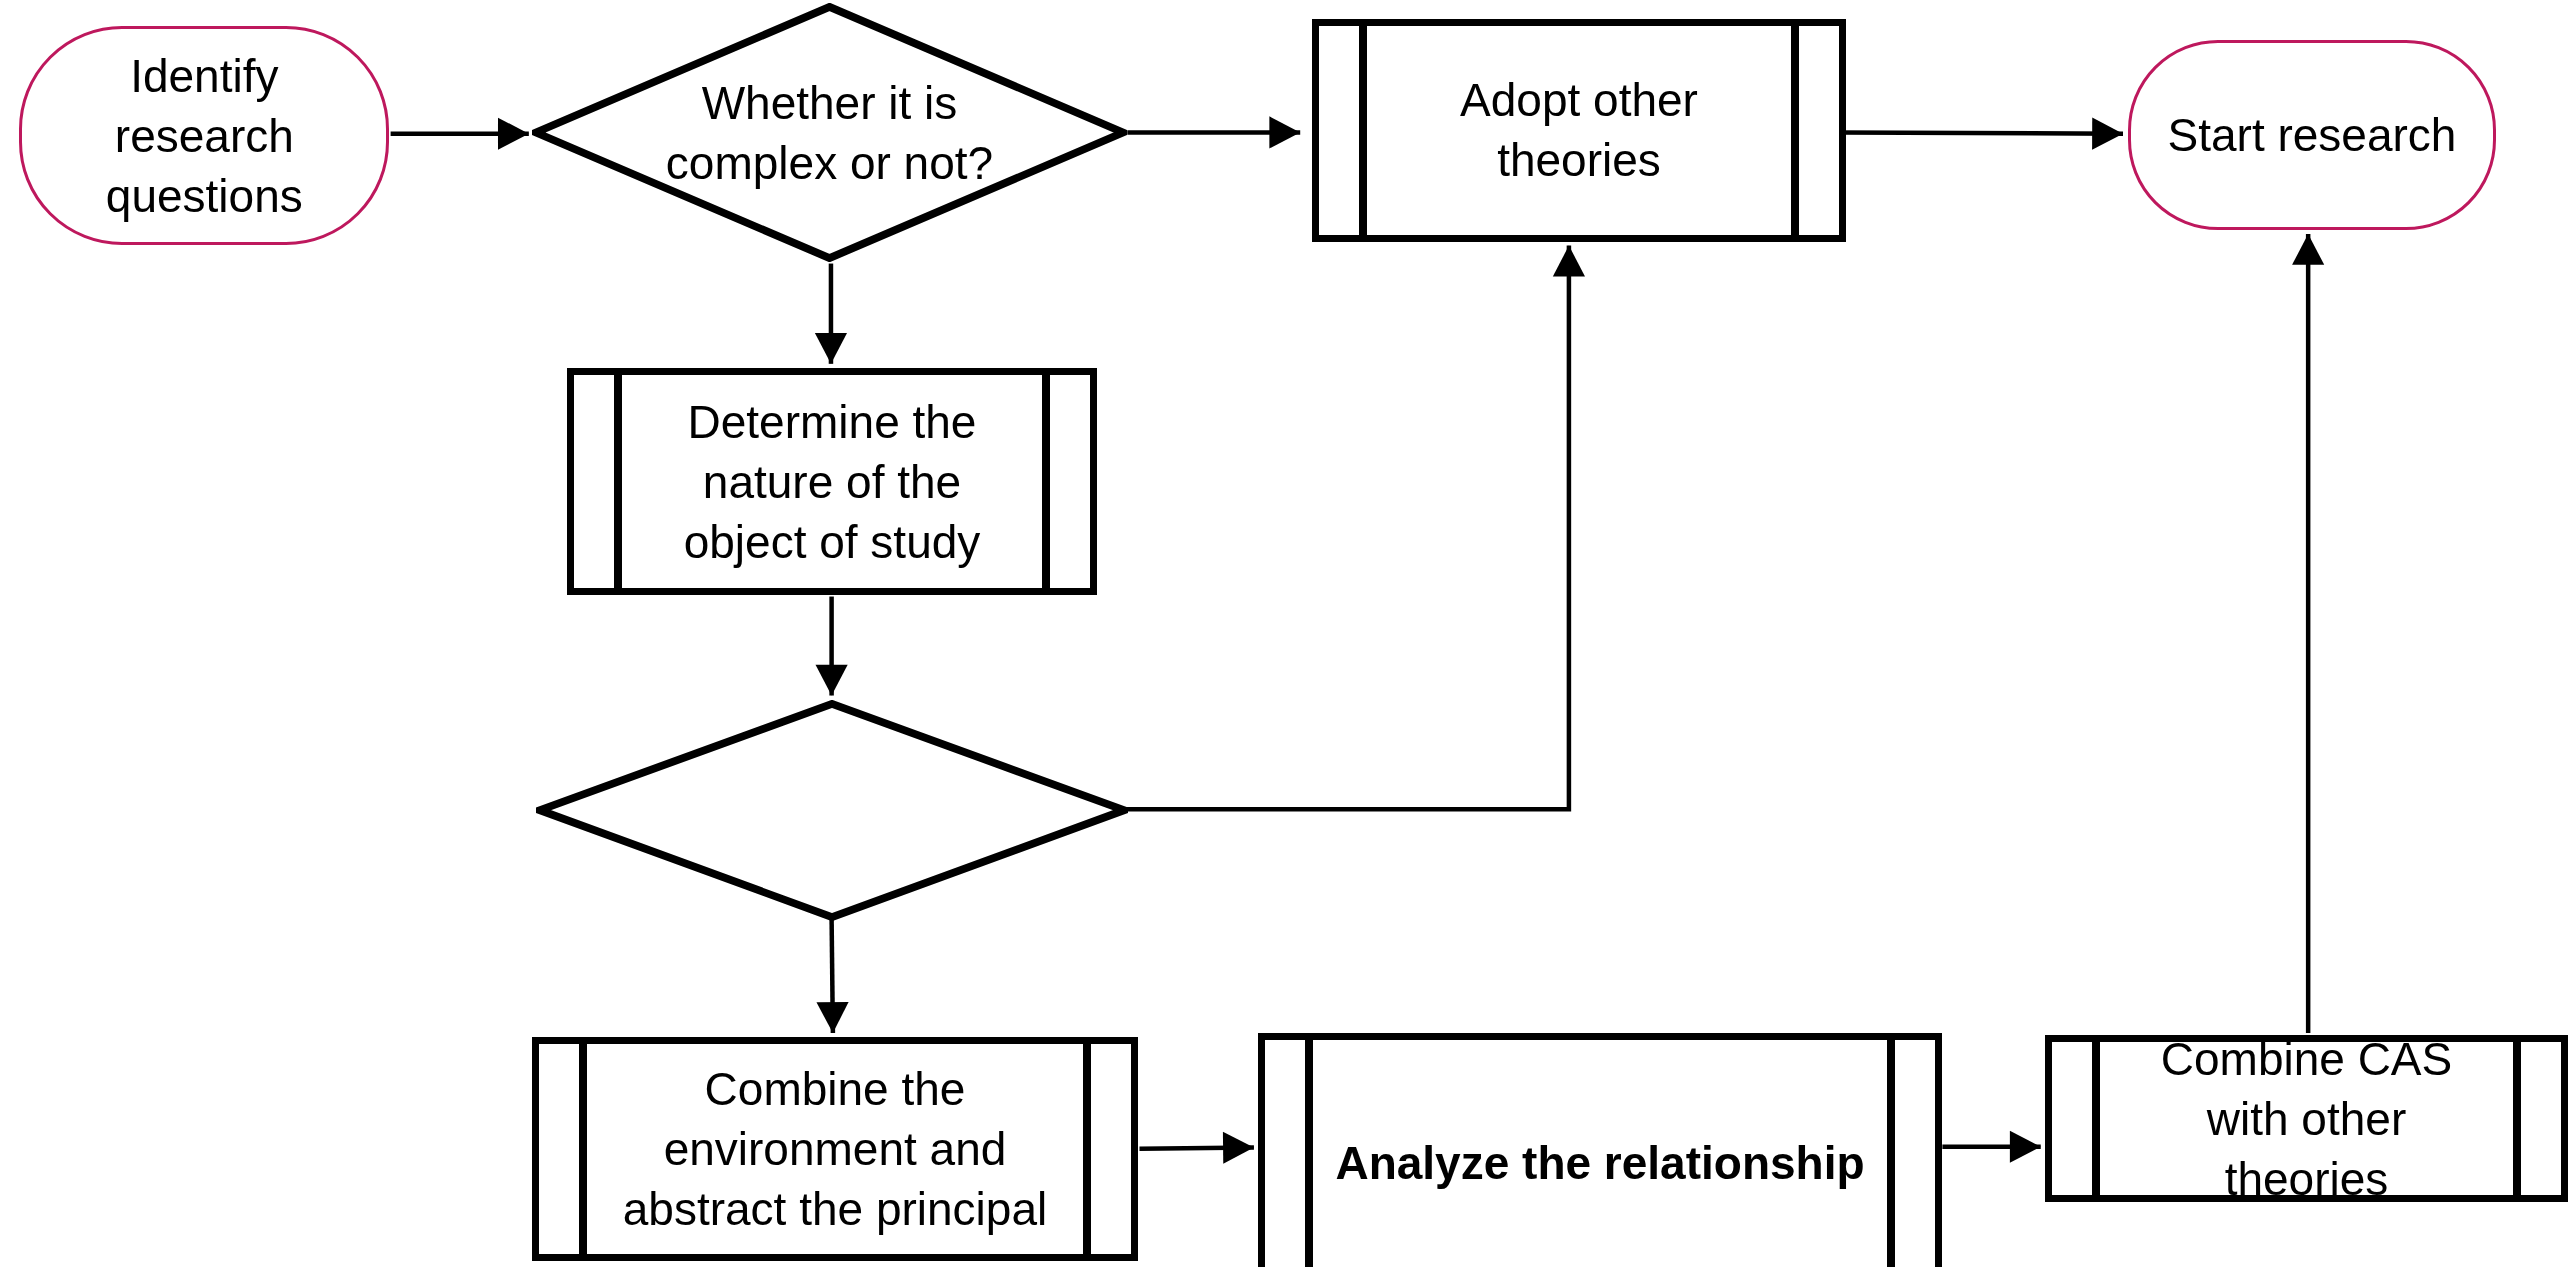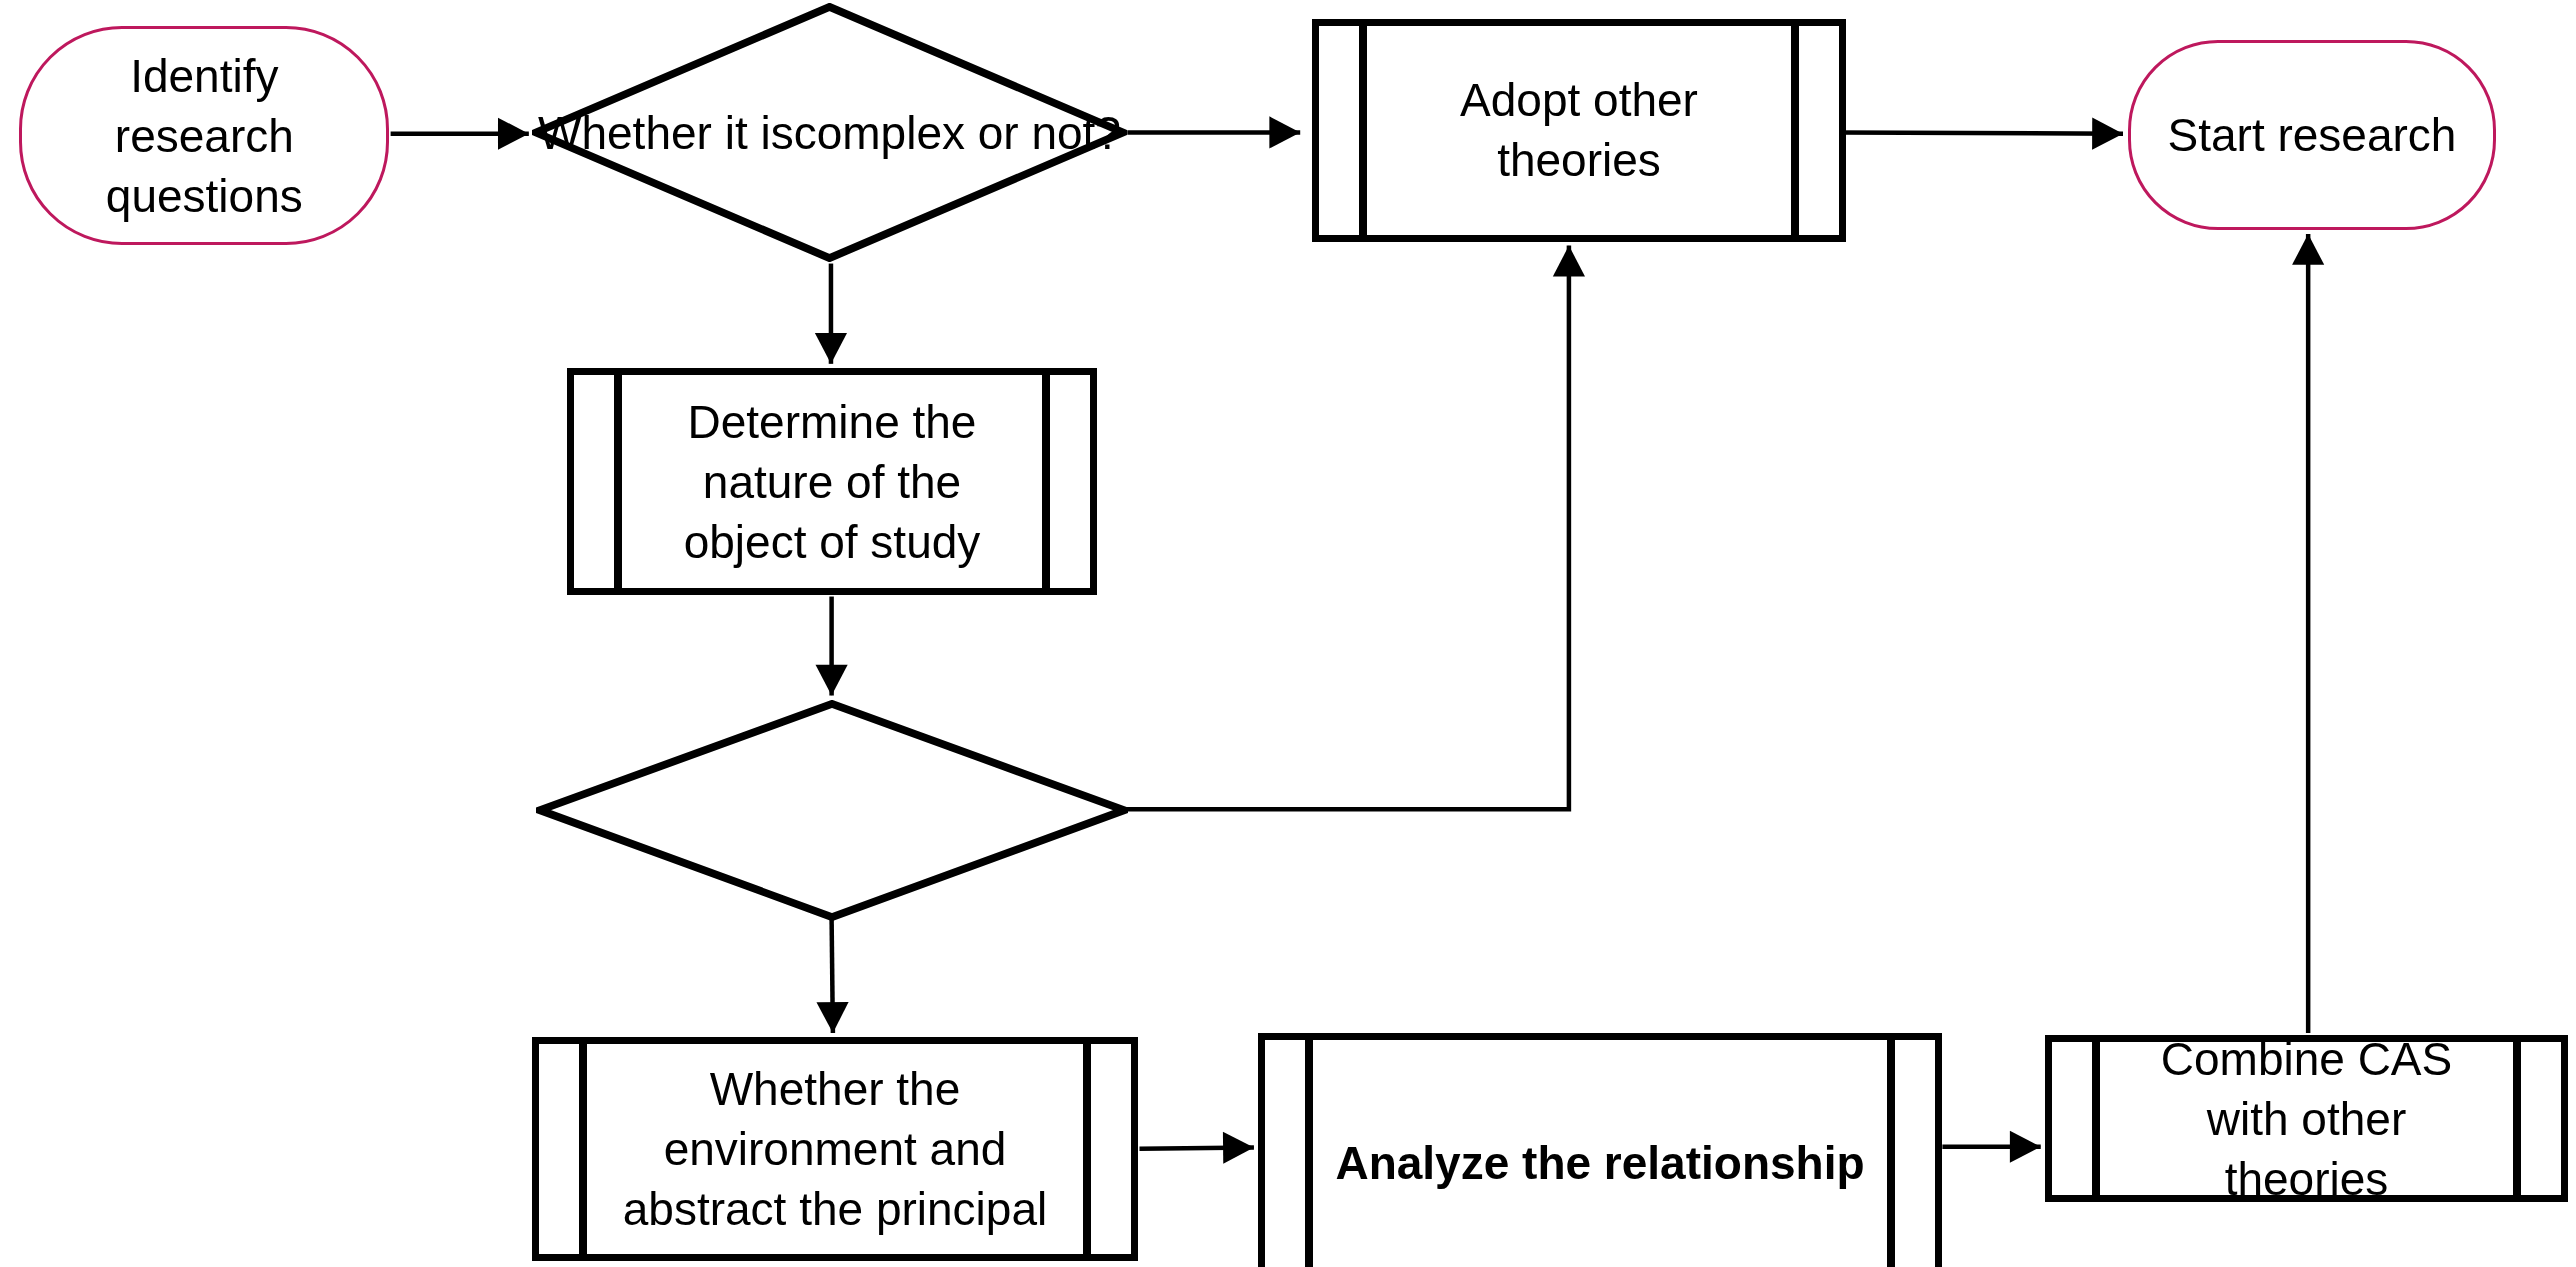--- a/index.html
+++ b/index.html
@@ -47,21 +47,21 @@
   .predef .bar-right { right: 40px; }
   .decision { border: none; background: transparent; }
   .decision svg.shape {
     position: absolute;
     left: 0; top: 0;
     width: 100%; height: 100%;
   }
   .decision .label {
     position: relative;
     display: flex;
-    flex-direction: row;
+    flex-direction: column;
     align-items: center;
     justify-content: center;
   }
 </style>
 </head>
 <body>
 
 <div class="canvas">
 
   <svg class="wires" viewBox="0 0 4006 1971" xmlns="http://www.w3.org/2000/svg">
@@ -119,21 +119,21 @@
 
   <div class="node decision" style="left:536px; top:700px; width:592px; height:221px;">
     <svg class="shape" viewBox="0 0 920 343" preserveAspectRatio="none" xmlns="http://www.w3.org/2000/svg">
       <polygon points="460,6 914,171 460,337 6,171" fill="#ffffff" stroke="#000000" stroke-width="12"></polygon>
     </svg>
   </div>
 
   <div class="node predef" style="left:532px; top:1037px; width:606px; height:224px;">
     <div class="bar bar-left"></div>
     <div class="bar bar-right"></div>
-    <div class="line">Whether the</div>
+    <div class="line">Combine the</div>
     <div class="line">environment and</div>
     <div class="line">abstract the principal</div>
   </div>
 
   <div class="node predef" style="left:1258px; top:1033px; width:684px; height:260px;font-weight:bold;">
     <div class="bar bar-left"></div>
     <div class="bar bar-right"></div>
     <div class="line">Analyze the relationship</div>
   </div>
 

